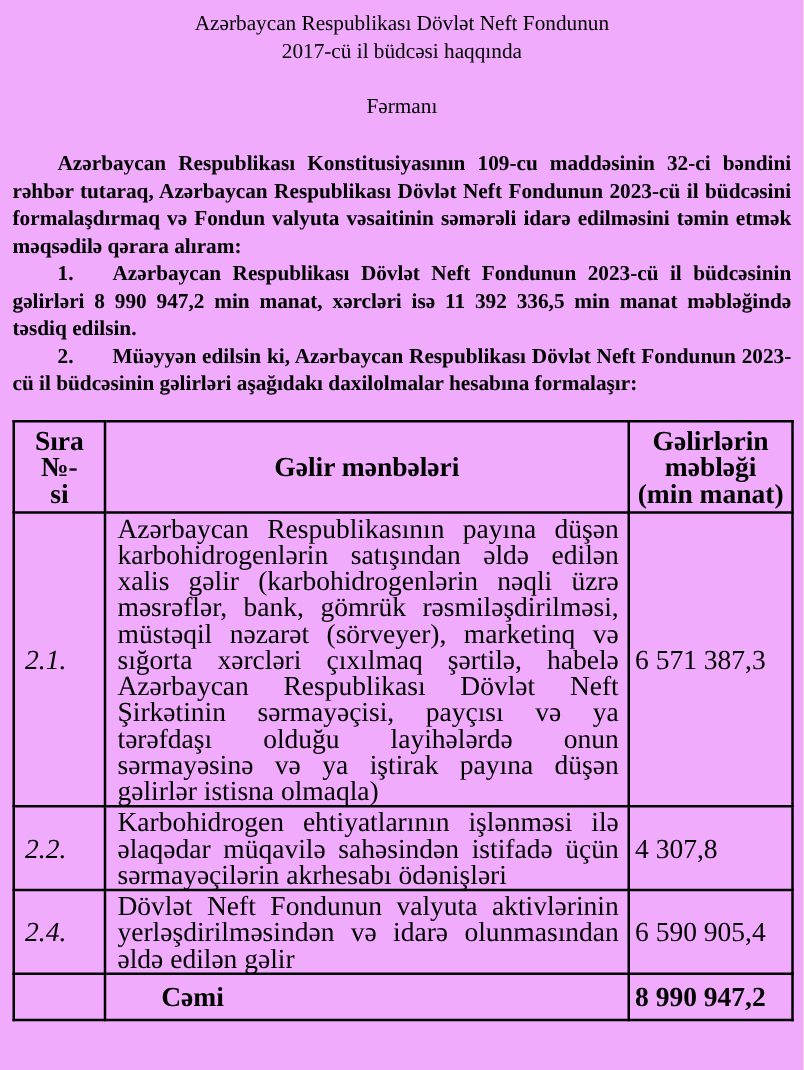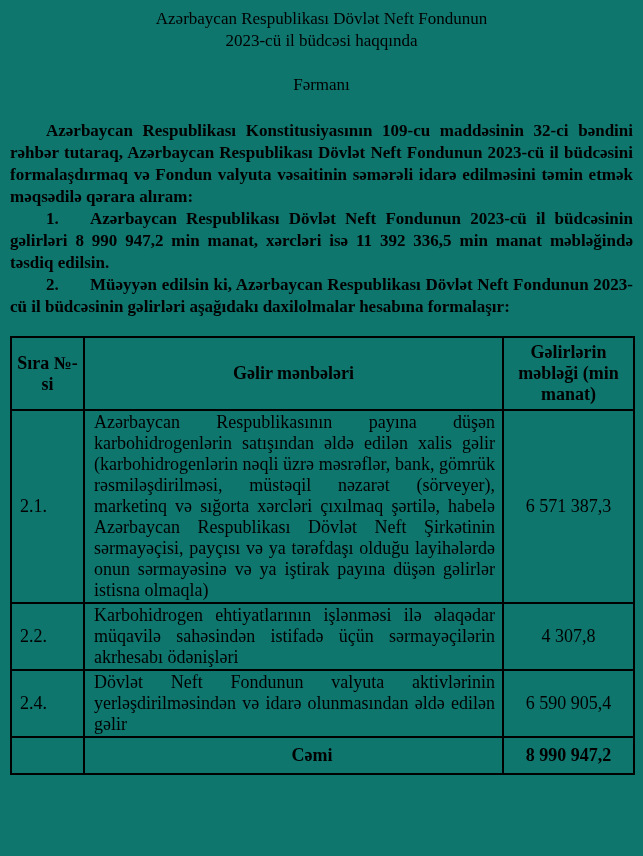--- a/index.html
+++ b/index.html
@@ -1,21 +1,21 @@
 <!DOCTYPE html>
 <html><head>
 <meta charset="utf-8">
 <style>
   html, body { margin: 0; padding: 0; background: #ffffff; }
   .page {
     width: 643px;
     height: 856px;
     box-sizing: border-box;
     padding: 8px 10px 0 10px;
-    background: #0f766e;
+    background: #f0abfc;
     color: #000000;
     font-family: "Liberation Serif", "DejaVu Serif", serif;
     font-size: 17px;
     line-height: 22px;
     overflow: hidden;
   }
   .center { text-align: center; }
   .title-block { margin: 0 0 22px 0; }
   .subtitle-block { margin: 0 0 24px 0; }
   .title-line { margin: 0; }
@@ -28,64 +28,64 @@
   .num {
     display: inline-block;
     width: 44px;
     text-indent: 0;
   }
   table.rev {
     border-collapse: collapse;
     table-layout: fixed;
     width: 623px;
     margin-top: 18px;
-    font-size: 18px;
+    font-size: 22px;
   }
   table.rev th, table.rev td {
     border: 2px solid #000000;
     line-height: 21px;
   }
   table.rev th {
     font-weight: bold;
     text-align: center;
     vertical-align: middle;
     padding: 4px 4px;
   }
   th.prewrap { white-space: pre-line; }
   td.no-cell {
     vertical-align: middle;
     text-align: left;
     padding: 1px 12px 1px 8px;
+    font-style: italic;
   }
   td.src-cell {
     text-align: justify;
     vertical-align: middle;
     padding: 1px 7px 1px 9px;
     border-radius: 13px;
   }
   td.amt-cell {
-    text-align: center;
     vertical-align: middle;
     padding: 1px 4px;
   }
   tr.total-row td {
     font-weight: bold;
     padding-top: 7px;
     padding-bottom: 7px;
   }
-  tr.total-row td.src-cell { text-align: center; padding-left: 44px; }
+  tr.total-row td.src-cell { text-align: left; padding-left: 44px; }
 </style>
 </head>
 <body>
 
 <div class="page">
 
   <div class="center title-block">
     <p class="title-line">Azərbaycan Respublikası Dövlət Neft Fondunun</p>
-    <p class="title-line">2023-cü il büdcəsi haqqında</p>
+    <p class="title-line">2017-cü il büdcəsi haqqında</p>
   </div>
 
   <div class="center subtitle-block">
     <p class="title-line">Fərmanı</p>
   </div>
 
   <p class="body-p"><span>Azərbaycan Respublikası Konstitusiyasının 109-cu maddəsinin 32-ci bəndini rəhbər tutaraq, Azərbaycan Respublikası Dövlət Neft Fondunun 2023-cü il büdcəsini formalaşdırmaq və Fondun valyuta vəsaitinin səmərəli idarə edilməsini təmin etmək məqsədilə</span> <b>qərara alıram:</b></p>
 
   <p class="body-p"><span class="num">1.</span><span>Azərbaycan Respublikası Dövlət Neft Fondunun 2023-cü il büdcəsinin gəlirləri 8 990 947,2 min manat, xərcləri isə 11 392 336,5 min manat məbləğində təsdiq edilsin.</span></p>
 

